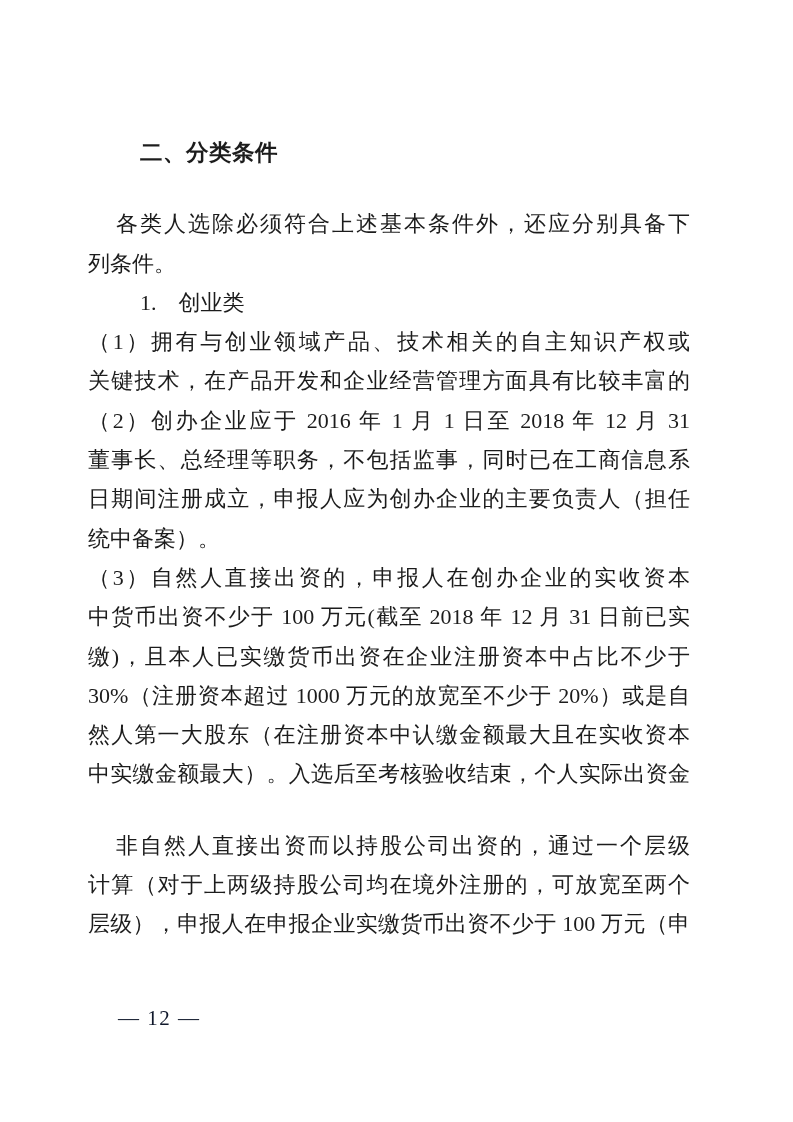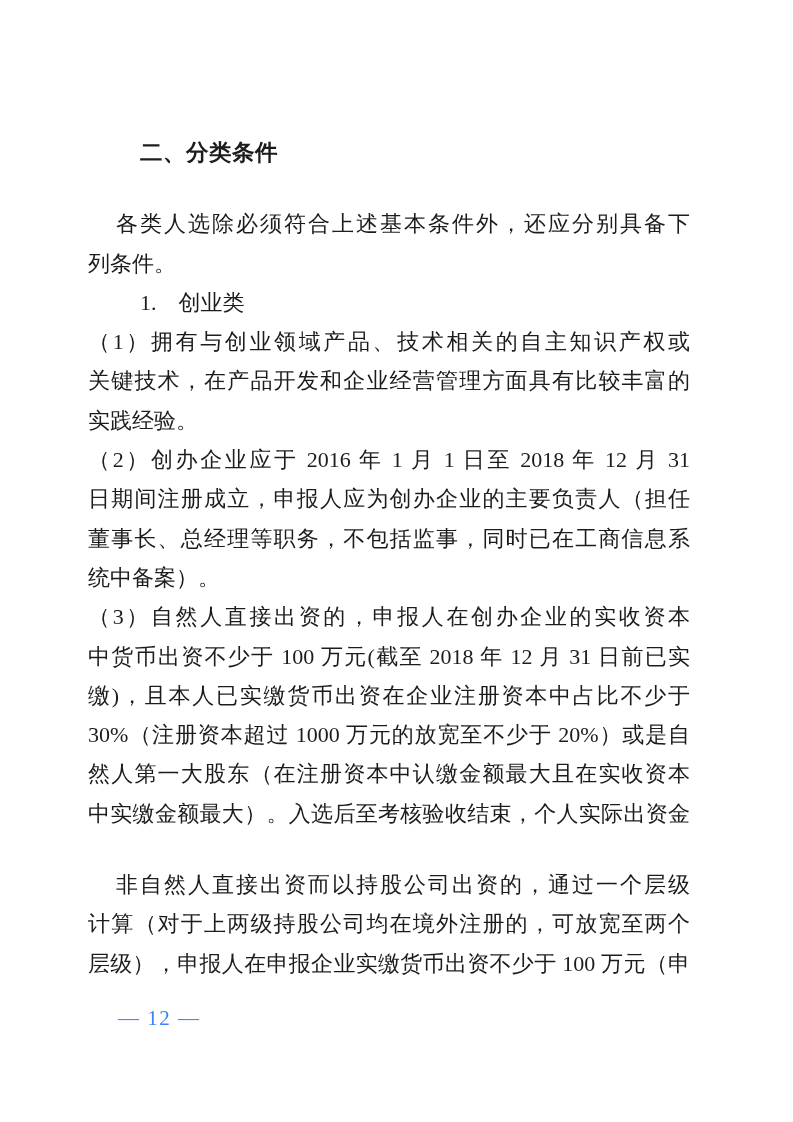--- a/index.html
+++ b/index.html
@@ -54,44 +54,43 @@
     text-align-last: left;
     text-indent: 52px;
   }
   .footer {
     position: absolute;
     left: 118px;
     top: 1003px;
     font-size: 21px;
     line-height: 30px;
     letter-spacing: 1.5px;
-    color: #3b82f6;
+    color: #0f172a;
   }
 </style>
 </head>
 <body>
 
 <div class="page">
 
   <div class="content">
 
     <div class="ln heading">二、分类条件</div>
 
     <div class="ln ind">各类人选除必须符合上述基本条件外，还应分别具备下</div>
     <div class="ln end">列条件。</div>
 
     <div class="ln sub">1. 创业类</div>
 
     <div class="ln">（1）拥有与创业领域产品、技术相关的自主知识产权或</div>
     <div class="ln">关键技术，在产品开发和企业经营管理方面具有比较丰富的</div>
-    <div class="ln end">实践经验。</div>
 
     <div class="ln">（2）创办企业应于 2016 年 1 月 1 日至 2018 年 12 月 31</div>
+    <div class="ln">董事长、总经理等职务，不包括监事，同时已在工商信息系</div>
     <div class="ln">日期间注册成立，申报人应为创办企业的主要负责人（担任</div>
-    <div class="ln">董事长、总经理等职务，不包括监事，同时已在工商信息系</div>
     <div class="ln end">统中备案）。</div>
 
     <div class="ln">（3）自然人直接出资的，申报人在创办企业的实收资本</div>
     <div class="ln">中货币出资不少于 100 万元(截至 2018 年 12 月 31 日前已实</div>
     <div class="ln">缴)，且本人已实缴货币出资在企业注册资本中占比不少于</div>
     <div class="ln">30%（注册资本超过 1000 万元的放宽至不少于 20%）或是自</div>
     <div class="ln">然人第一大股东（在注册资本中认缴金额最大且在实收资本</div>
     <div class="ln">中实缴金额最大）。入选后至考核验收结束，个人实际出资金</div>
 
     <div class="ln ind">非自然人直接出资而以持股公司出资的，通过一个层级</div>

